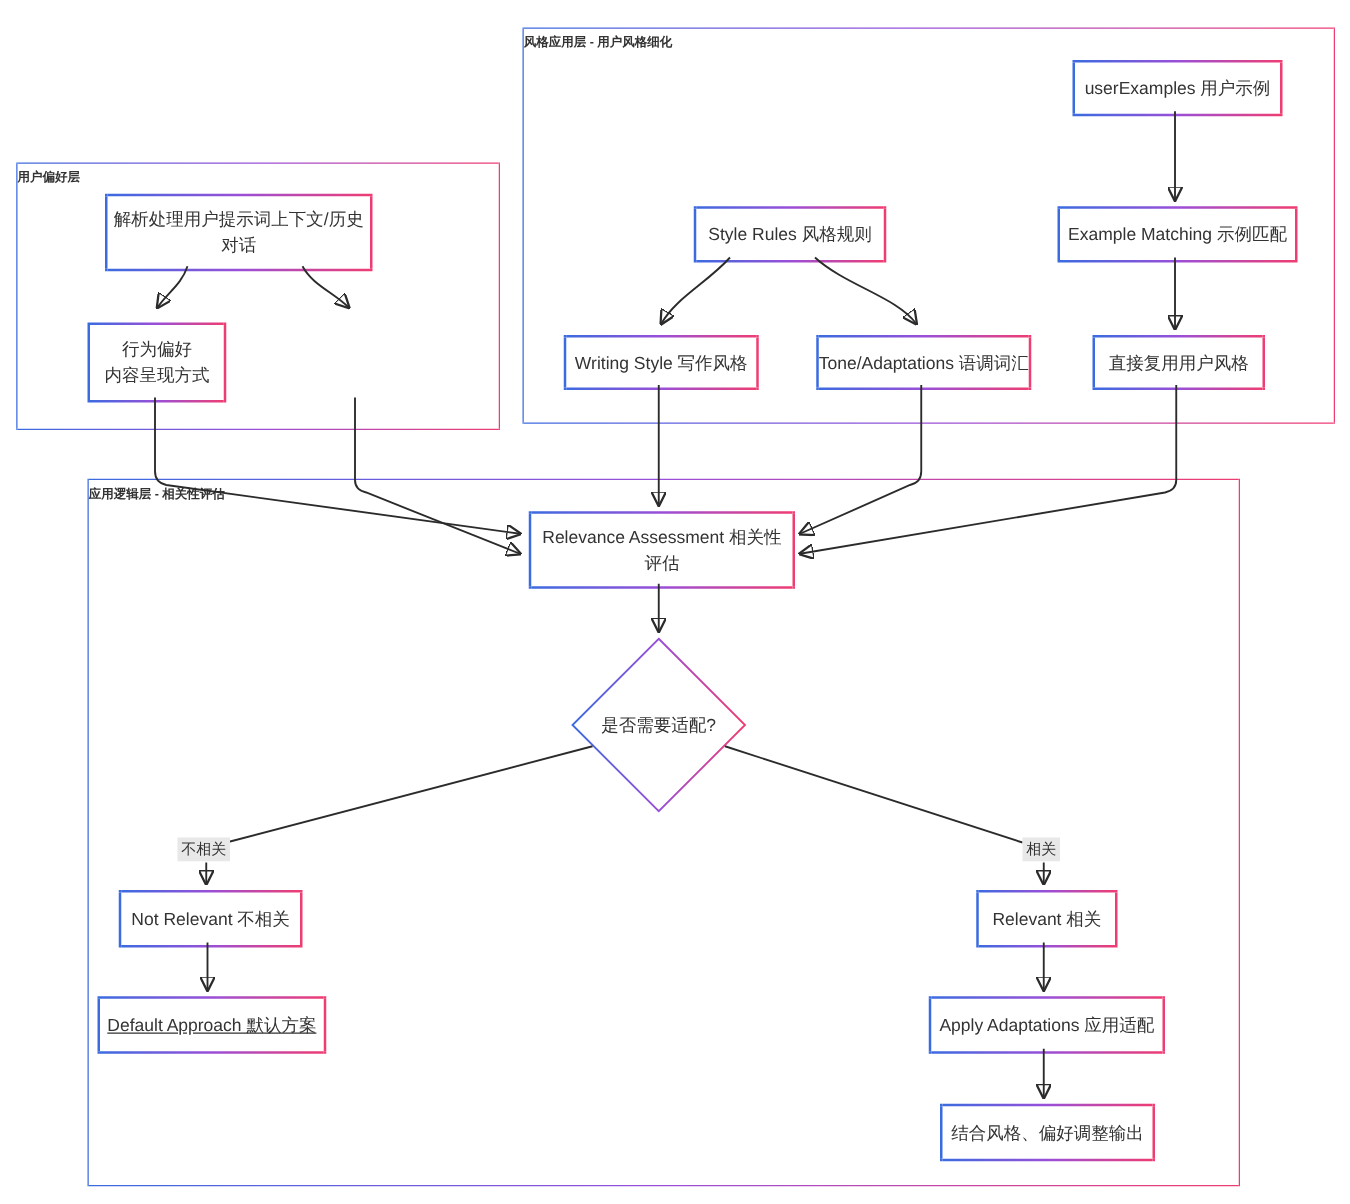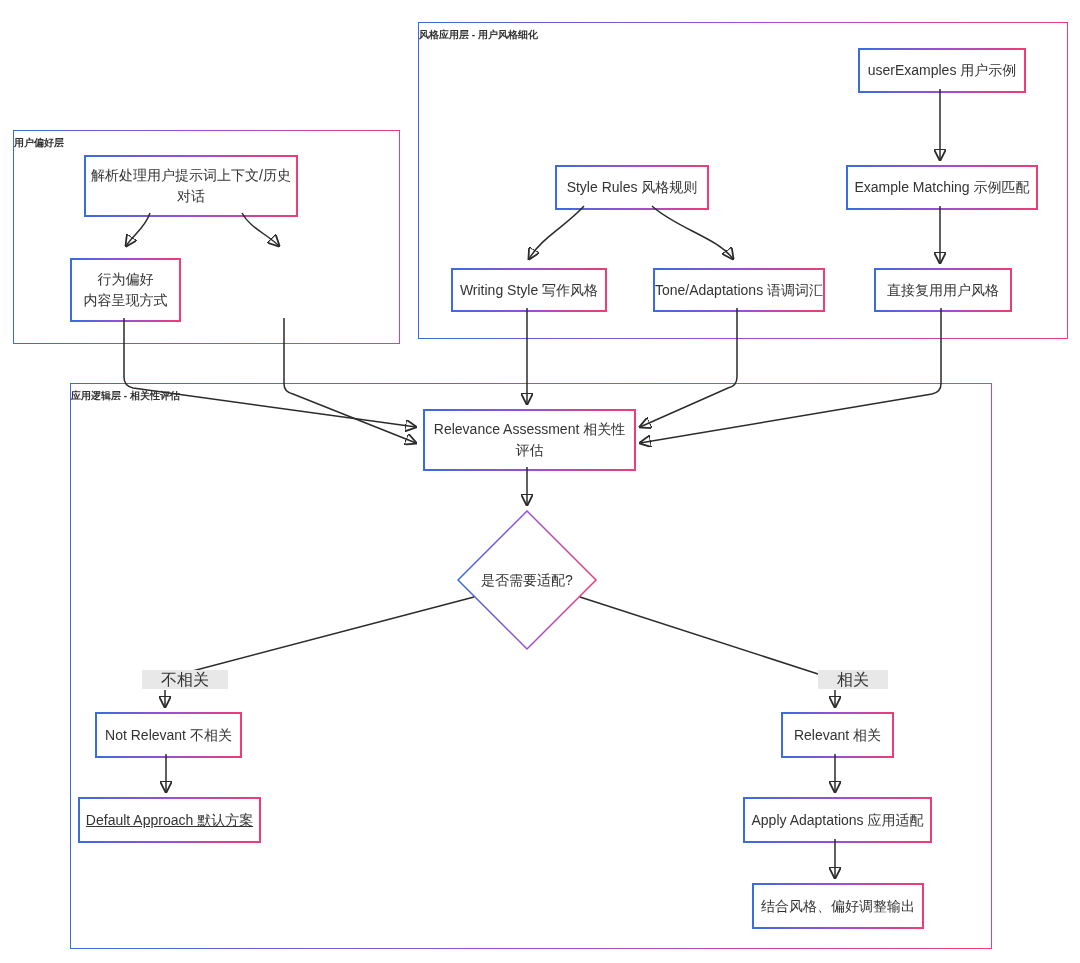--- a/index.html
+++ b/index.html
@@ -22,21 +22,21 @@
     border:2px solid;
     border-image: linear-gradient(90deg, var(--gradient-start), var(--gradient-mid) 50%, var(--gradient-end)) 1;
     display:flex; flex-direction:column; align-items:center; justify-content:center;
     font-size:14px; line-height:21px; text-align:right;
   }
   .node span { white-space:nowrap; }
   svg.edges { position:absolute; left:0; top:0; z-index:4; pointer-events:none; }
   svg.edges path { fill:none; stroke:var(--arrow); stroke-width:1.5px; }
   .edge-label {
     position:absolute; z-index:5; background:var(--edge-label-bg);
-    font-size:16px; line-height:19px; padding:0 19px; white-space:nowrap;
+    font-size:12px; line-height:19px; padding:0 3px; white-space:nowrap;
   }
   .decision-label {
     position:absolute; z-index:5; font-size:14px; line-height:20px;
     text-align:center; white-space:nowrap;
   }
   .g1 { stop-color:var(--gradient-start); }
   .g2 { stop-color:var(--gradient-mid); }
   .g3 { stop-color:var(--gradient-end); }
   .diamond { fill:#ffffff; stroke-width:1.5px; }
 </style>

